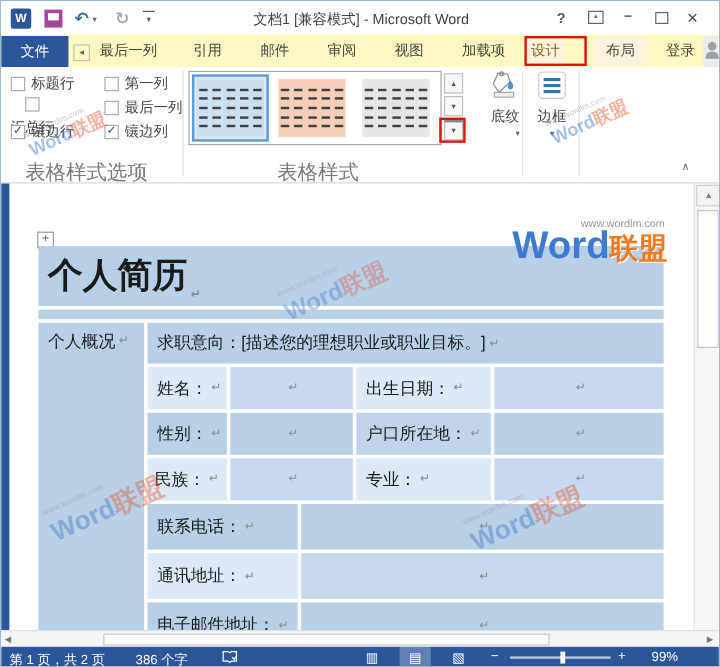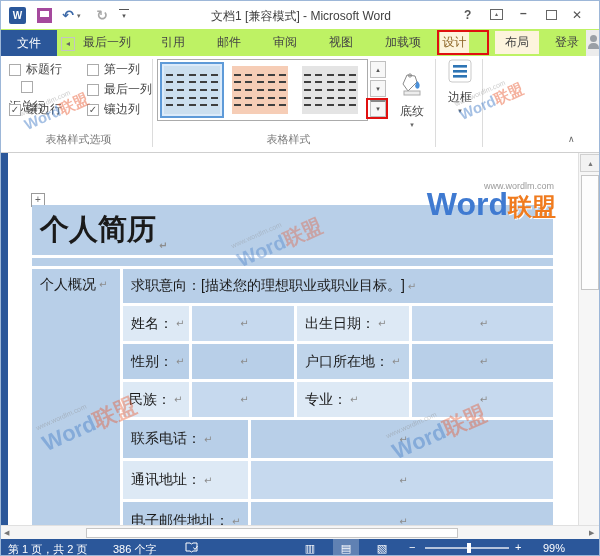--- a/index.html
+++ b/index.html
@@ -7,31 +7,31 @@
   #app{position:relative;width:600px;height:556px;background:#fff;overflow:hidden;border:1px solid #9db7d8;box-sizing:border-box;}
   #app *{box-sizing:border-box;}
   .abs{position:absolute;}
   
   .titlebar{left:0;top:0;width:600px;height:28px;background:#fff;}
   .tb-title{left:150px;top:7px;width:300px;text-align:center;font-size:12px;color:#3f3f3f;white-space:nowrap;}
   .qat{display:flex;align-items:center;justify-content:center;}
   .winbtn{font-size:12px;color:#555;}
   .boxicon{border:1px solid #666;display:inline-block;}
   
-  .tabrow{left:0;top:28px;width:600px;height:27px;background:#bef264;}
+  .tabrow{left:0;top:28px;width:600px;height:27px;background:#fef9c3;}
   .filetab{left:0;top:1px;width:56px;height:26px;background:#2b579a;color:#fff;font-size:12px;display:flex;align-items:center;justify-content:center;}
   .tab{top:2px;height:23px;font-size:12px;color:#444;display:flex;align-items:center;justify-content:center;white-space:nowrap;}
   .tab.ctx{background:#fdf4dd;}
   .tab.active{color:#8a6223;}
   .anno{border:2px solid #e01010;pointer-events:none;z-index:30;}
   
   .ribbon{left:0;top:55px;width:600px;height:97px;background:#fff;border-bottom:1px solid #cfcfcf;}
   .cb{display:flex;align-items:center;gap:5px;font-size:12px;color:#444;white-space:nowrap;}
   .cb .box{width:12px;height:12px;border:1px solid #ababab;background:#fff;font-size:10px;line-height:10px;text-align:center;color:#555;flex:none;}
-  .grouplabel{font-size:11px;color:#7a7a7a;text-align:center;white-space:nowrap;}
+  .grouplabel{font-size:17px;color:#7a7a7a;text-align:left;white-space:nowrap;}
   .vsep{width:1px;background:#dcdcdc;}
   .gallery{left:156px;top:58px;width:211px;height:62px;background:#fff;border:1px solid #ababab;display:flex;align-items:center;padding:2px;overflow:hidden;}
   .thumbwrap{border:2px solid #5e9ad8;background:#dcebfa;padding:2px;margin-right:8px;flex:none;}
   .thumb{width:56px;height:48px;display:flex;flex-direction:column;justify-content:space-evenly;padding:2px;flex:none;}
   .t-blue{background:#ccdfef;}
   .t-orange{background:#f6cdb6;}
   .t-gray{background:#e4e4e4;}
   .trow{display:flex;justify-content:space-between;}
   .dash{width:7px;height:2px;background:#3f3f3f;}
   .gbtn{left:369px;width:16px;height:17px;border:1px solid #c0c0c0;background:#f7f7f7;font-size:7px;color:#555;display:flex;align-items:center;justify-content:center;}
@@ -266,21 +266,21 @@
       </div>
     <div class="abs gbtn" style="top:24px;">
         <span>▾</span>
       </div>
     <div class="abs gbtn" style="top:44px;border-top:2px solid #888;">
         <span>▾</span>
       </div>
     <div class="abs anno" style="left:365px;top:42px;width:22px;height:21px;"></div>
     <div class="abs grouplabel" style="left:230px;top:76px;width:115px;">表格样式</div>
 
-    <div class="abs bigbtn" style="left:390px;top:16px;">
+    <div class="abs bigbtn" style="left:390px;top:2px;align-items:flex-end;">
       <span>
         <svg width="26" height="26" viewBox="0 0 26 26">
           <path d="M8 3 l8 1 2 6 -9 9 -5 -7 z" fill="#fff" stroke="#8a8a8a"></path>
           <circle cx="11" cy="3.5" r="1.6" fill="none" stroke="#8a8a8a"></circle>
           <path d="M18 9 q4 3 2 7 q-3 2 -4 -2 z" fill="#4a90d9"></path>
           <rect x="5" y="19" width="16" height="4" fill="#ededed" stroke="#ababab"></rect>
         </svg>
       </span>
       <span class="lbl">底纹</span>
       <span class="dd">▾</span>

